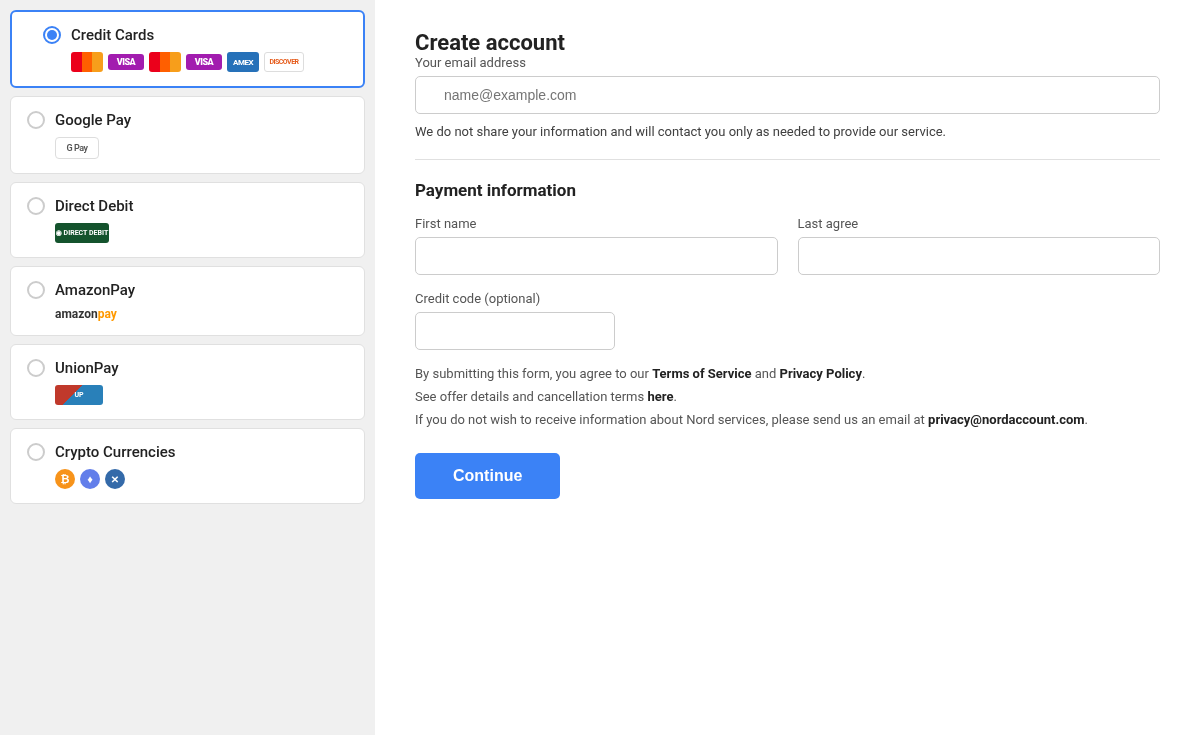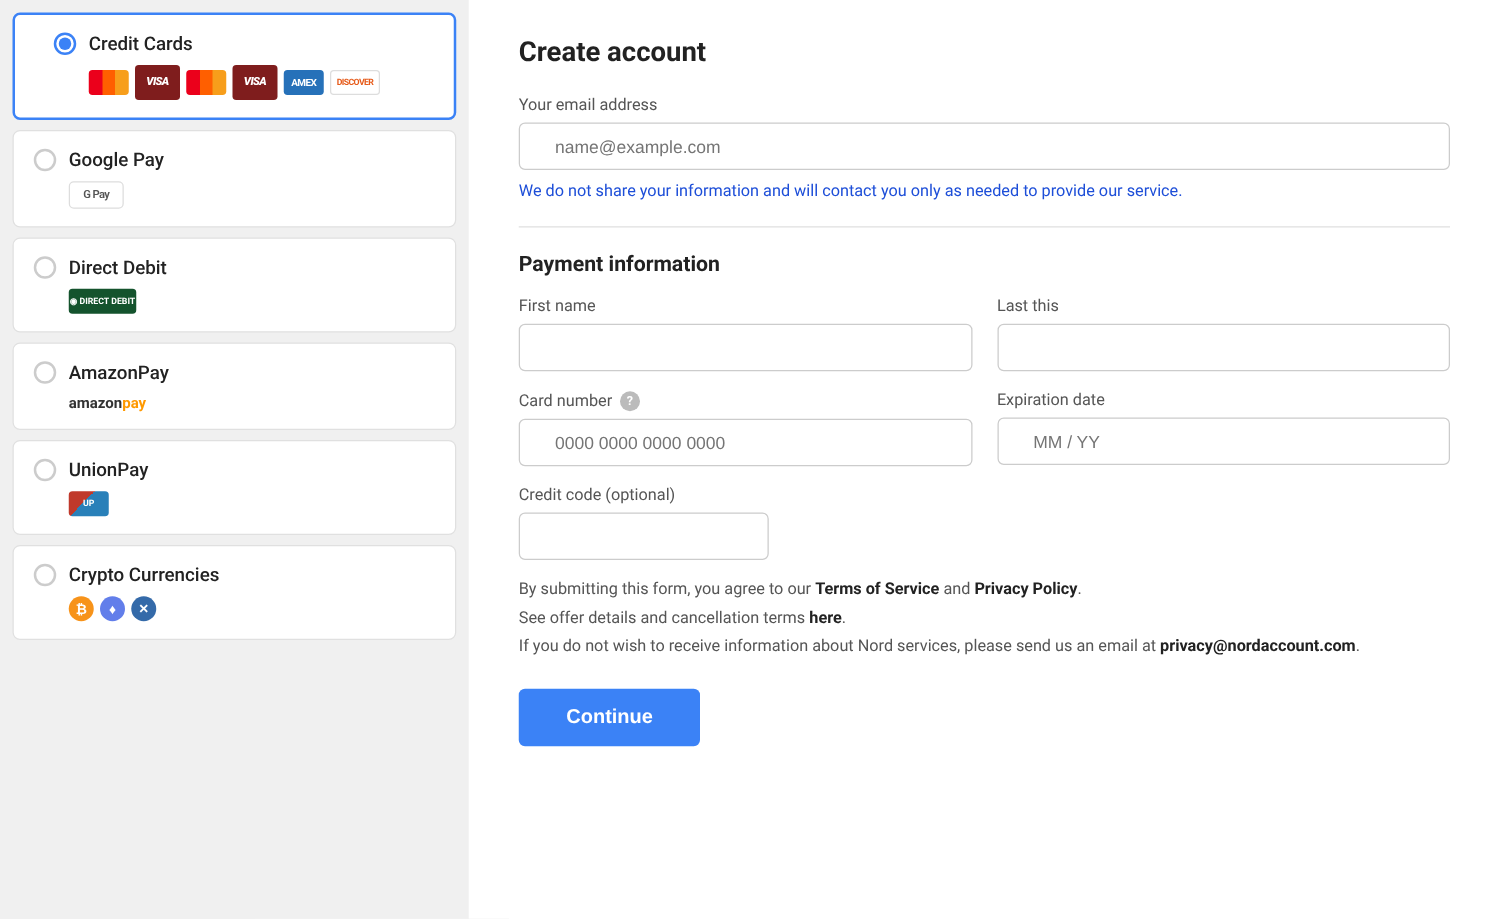--- a/index.html
+++ b/index.html
@@ -74,30 +74,29 @@
     }
     .icon-mc::after {
       content: '';
       position: absolute;
       left: 50%; top: 50%;
       transform: translate(-50%,-50%);
       width: 10px; height: 20px;
       background: #ff5f00;
     }
     .icon-visa {
-      width: 36px; height: 28px;
-      background: #7f1d1d;
+      width: 36px; height: 16px;
+      background: #a21caf;
       border-radius: 3px;
       display: flex;
       align-items: center;
       justify-content: center;
       color: #fff;
       font-size: 9px;
       font-weight: 900;
-      font-style: italic;
       letter-spacing: -0.5px;
     }
     .icon-amex {
       width: 32px; height: 20px;
       background: #2671b9;
       border-radius: 3px;
       display: flex;
       align-items: center;
       justify-content: center;
       color: #fff;
@@ -146,21 +145,21 @@
     }
     .icon-amazonpay {
       font-size: 12px;
       font-weight: 700;
       color: #333;
     }
     .icon-amazonpay span {
       color: #ff9900;
     }
     .icon-unionpay {
-      width: 32px; height: 20px;
+      width: 48px; height: 20px;
       background: linear-gradient(135deg, #c0392b 0%, #c0392b 40%, #2980b9 40%);
       border-radius: 3px;
       display: flex;
       align-items: center;
       justify-content: center;
       color: #fff;
       font-size: 7px;
       font-weight: 700;
     }
     .icon-btc {
@@ -201,41 +200,40 @@
     .right-panel {
       flex: 1;
       background: #fff;
       padding: 30px 40px;
       overflow-y: auto;
     }
     .page-title {
       font-size: 22px;
       font-weight: 700;
       color: #222;
-      margin-bottom: 22px;
     }
     .field-label {
       font-size: 13px;
       color: #555;
       margin-bottom: 6px;
       display: block;
     }
     .text-input {
       width: 100%;
       padding: 10px 28px;
       border: 1.5px solid #ccc;
       border-radius: 5px;
       font-size: 14px;
       color: #888;
       outline: none;
       background: #fff;
     }
     .privacy-note {
       font-size: 13px;
-      color: #1d4ed8;
+      color: #404040;
       margin-top: 10px;
       margin-bottom: 20px;
     }
     .divider {
       border: none;
       border-top: 1px solid #e0e0e0;
       margin: 0 0 20px 0;
     }
     .section-title {
       font-size: 17px;
@@ -381,39 +379,26 @@
   <div>
     <h2 class="section-title">Payment information</h2>
 
     
     <div class="form-row">
       <div class="form-col">
         <label class="field-label">First name</label>
         <input class="text-input" type="text" style="">
       </div>
       <div class="form-col">
-        <label class="field-label">Last this</label>
+        <label class="field-label">Last agree</label>
         <input class="text-input" type="text" style="">
       </div>
     </div>
 
     
-    <div class="form-row">
-      <div class="form-col">
-        <label class="field-label">
-          <span>Card number</span>
-          <span class="help-icon">?</span>
-        </label>
-        <input class="text-input" type="text" placeholder="0000 0000 0000 0000" style="">
-      </div>
-      <div class="form-col">
-        <label class="field-label">Expiration date</label>
-        <input class="text-input" type="text" placeholder="MM / YY" style="">
-      </div>
-    </div>
 
     
     <div class="form-row">
       <div class="form-col" style="max-width: 200px;">
         <label class="field-label">Credit code (optional)</label>
         <input class="text-input" type="text" style="">
       </div>
       <div class="form-col"></div>
     </div>
 

